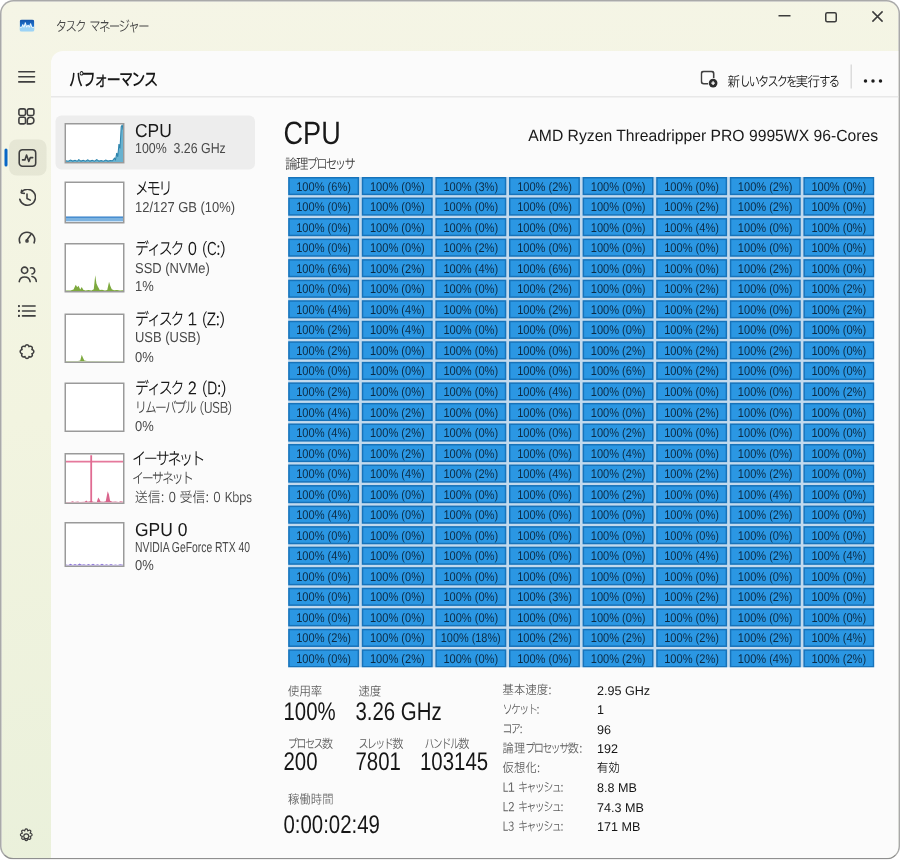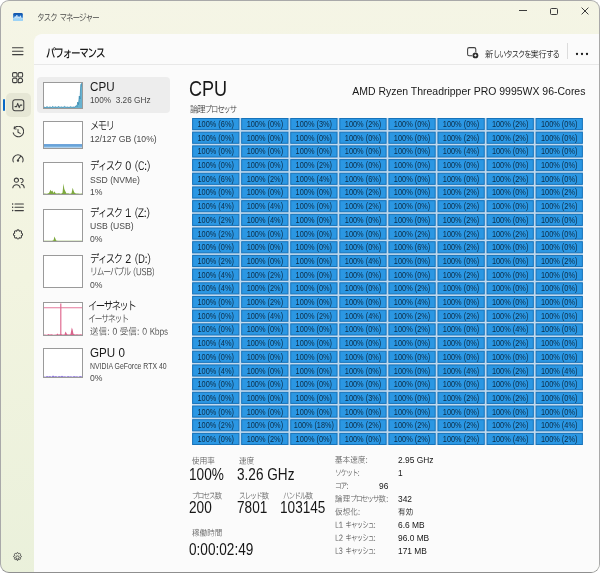--- a/index.html
+++ b/index.html
@@ -663,29 +663,29 @@
       </svg>
     </div>
 <div class="lat" style="left:397px;top:467.1px;font-size:8.4px;color:#161616">1</div>
 <div style="position:absolute;left:334px;top:479.9px;line-height:0;">
       <svg width="15" height="9.9" viewBox="0 0 15 9.9" style="overflow:visible">
         <g transform="translate(0,7.80)">
           <path d="M5.5 0.0H5.0V-0.7H0.9V-1.3H5.0V-5.2H1.0V-5.8H5.5Z M9.3 -3.3Q9.9 -3.6 10.4 -4.2Q10.8 -4.8 11.0 -5.4H6.4V-6.0H11.5V-5.4Q11.3 -4.6 10.8 -3.9Q10.3 -3.2 9.6 -2.8ZM6.7 -0.4Q7.4 -0.7 7.8 -1.1Q8.2 -1.5 8.3 -2.0Q8.5 -2.5 8.5 -3.3V-4.5H9.0V-3.3Q9.0 -2.4 8.8 -1.8Q8.6 -1.1 8.1 -0.7Q7.7 -0.2 7.0 0.2Z M12.0 -4.0V-4.1Q12.0 -4.3 12.1 -4.5Q12.2 -4.6 12.4 -4.6Q12.6 -4.6 12.7 -4.5Q12.9 -4.3 12.9 -4.1V-4.0Q12.9 -3.8 12.7 -3.7Q12.6 -3.5 12.4 -3.5Q12.2 -3.5 12.1 -3.7Q12.0 -3.8 12.0 -4.0ZM12.0 -0.4V-0.5Q12.0 -0.7 12.1 -0.8Q12.2 -1.0 12.4 -1.0Q12.6 -1.0 12.7 -0.8Q12.9 -0.7 12.9 -0.5V-0.4Q12.9 -0.2 12.7 -0.0Q12.6 0.1 12.4 0.1Q12.2 0.1 12.1 -0.0Q12.0 -0.2 12.0 -0.4Z" fill="#5d5d5d"></path>
         </g>
       </svg>
     </div>
-<div class="lat" style="left:378px;top:480.1px;font-size:8.4px;color:#161616">96</div>
+<div class="lat" style="left:397px;top:480.1px;font-size:8.4px;color:#161616">96</div>
 <div style="position:absolute;left:334px;top:492.9px;line-height:0;">
       <svg width="55" height="9.9" viewBox="0 0 55 9.9" style="overflow:visible">
         <g transform="translate(0,7.80)">
           <path d="M5.2 -6.9Q5.4 -6.4 5.9 -5.9Q6.4 -5.4 7.2 -4.8L7.0 -4.4Q6.1 -5.0 5.6 -5.5Q5.1 -6.0 4.9 -6.6H4.9Q4.7 -6.0 4.2 -5.5Q3.7 -4.9 2.9 -4.4L2.7 -4.8Q4.2 -5.8 4.7 -6.9ZM0.6 -6.7H2.6V-6.2H0.6ZM0.3 -5.5H2.8V-5.0H0.3ZM3.7 -4.4V-4.9H6.2V-4.4ZM0.6 -4.3H2.5V-3.9H0.6ZM3.0 0.6V-3.7H6.8V-0.0Q6.8 0.2 6.7 0.4Q6.6 0.5 6.4 0.5H6.0L5.9 -0.0H6.4V-1.6H5.7V0.5H5.3V-1.6H4.5V0.5H4.2V-1.6H3.4V0.6ZM4.2 -2.1V-3.2H3.4V-2.1ZM5.3 -2.1V-3.2H4.5V-2.1ZM6.4 -2.1V-3.2H5.7V-2.1ZM2.5 -2.8H0.6V-3.2H2.5ZM1.0 0.6H0.6V-2.1H2.6V0.2H1.0ZM2.2 -1.6H1.0V-0.3H2.2Z M12.7 -1.4V-0.1H14.8V0.3H10.3V-0.1H12.3V-1.4H10.5V-1.9H12.3V-3.0H10.6V-6.7H14.4V-3.0H12.7V-1.9H14.6V-1.4ZM9.4 -1.2Q9.8 -1.4 10.2 -1.6L10.3 -1.1Q9.3 -0.6 8.1 -0.2L7.9 -0.7Q8.3 -0.8 8.9 -1.0V-3.6H8.1V-4.0H8.9V-6.1H8.0V-6.6H10.3V-6.1H9.4V-4.0H10.1V-3.6H9.4ZM12.3 -5.1V-6.2H11.1V-5.1ZM12.7 -5.1H14.0V-6.2H12.7ZM12.3 -4.7H11.1V-3.5H12.3ZM12.7 -4.7V-3.5H14.0V-4.7Z M21.7 -6.0Q21.7 -5.6 21.5 -5.3Q21.3 -5.0 20.9 -5.0Q20.7 -5.0 20.6 -5.1Q20.5 -3.0 19.6 -1.7Q18.8 -0.4 17.2 0.2L17.0 -0.4Q18.0 -0.8 18.7 -1.4Q19.3 -2.1 19.7 -3.0Q20.0 -3.9 20.1 -5.2H16.0V-5.8H20.1Q20.1 -5.9 20.1 -6.0Q20.1 -6.5 20.3 -6.8Q20.5 -7.0 20.9 -7.0Q21.3 -7.0 21.5 -6.8Q21.7 -6.5 21.7 -6.0ZM21.4 -6.1Q21.4 -6.3 21.2 -6.5Q21.1 -6.6 20.9 -6.6Q20.7 -6.6 20.5 -6.5Q20.4 -6.3 20.4 -6.1V-6.0Q20.4 -5.7 20.5 -5.6Q20.7 -5.5 20.9 -5.5Q21.1 -5.5 21.2 -5.6Q21.4 -5.7 21.4 -6.0Z M22.4 0.0H21.9V-5.9H26.6V0.0H26.1V-0.7H22.4ZM22.4 -5.3V-1.3H26.1V-5.3Z M29.1 -1.5Q29.1 -1.0 29.3 -0.8Q29.4 -0.6 29.8 -0.6H32.2V0.0H29.9Q29.2 0.0 28.9 -0.3Q28.6 -0.7 28.6 -1.4V-3.9L27.1 -3.6L27.1 -4.2L28.6 -4.5V-6.5H29.1V-4.6L32.4 -5.2L32.5 -4.7Q32.3 -3.9 31.8 -3.2Q31.3 -2.5 30.6 -2.0L30.3 -2.5Q30.9 -2.9 31.3 -3.4Q31.7 -3.9 32.0 -4.6L29.1 -4.0Z M35.2 -2.8Q35.1 -3.7 34.7 -4.9L35.2 -5.1Q35.6 -3.7 35.7 -2.9ZM34.3 -0.1Q35.2 -0.6 35.8 -1.2Q36.4 -1.9 36.7 -2.7Q37.0 -3.6 37.1 -4.9L37.6 -4.8Q37.4 -3.5 37.1 -2.5Q36.8 -1.5 36.2 -0.8Q35.5 -0.0 34.6 0.5ZM33.8 -2.3Q33.5 -3.5 33.2 -4.6L33.6 -4.7Q34.0 -3.6 34.2 -2.5Z M44.0 -4.9V-4.3H42.7V-3.6Q42.7 -2.0 42.1 -1.1Q41.5 -0.2 40.3 0.2L40.1 -0.3Q40.9 -0.6 41.3 -1.0Q41.8 -1.4 42.0 -2.0Q42.3 -2.7 42.3 -3.6V-4.3H40.1V-2.3H39.6V-4.3H38.3V-4.9H39.6V-6.5H40.1V-4.9H42.3V-6.5H42.7V-4.9Z M50.7 0.1 50.4 0.6Q49.5 -0.2 48.9 -1.2Q48.2 -0.2 47.1 0.6L46.9 0.3L46.9 0.4Q46.4 0.1 45.8 -0.3Q45.2 0.3 44.1 0.7L43.9 0.2Q44.9 -0.1 45.4 -0.6Q44.9 -0.9 44.2 -1.2Q44.5 -1.7 44.7 -2.1H43.8V-2.5H44.9Q45.1 -3.0 45.3 -3.4L45.5 -3.3V-4.9H45.4Q45.4 -4.4 45.0 -4.1Q44.6 -3.7 44.0 -3.3L43.8 -3.7Q44.3 -4.0 44.7 -4.3Q45.1 -4.7 45.3 -5.0H43.8V-5.4H45.5V-6.9H45.9V-5.4H47.5V-5.0H45.9V-4.6H46.0L46.0 -4.7Q46.1 -4.8 46.2 -4.8Q46.2 -4.8 46.3 -4.7L47.0 -3.9Q47.4 -4.5 47.7 -5.3Q48.0 -6.1 48.1 -7.0L48.5 -6.9Q48.4 -6.2 48.3 -5.6H50.6V-5.1H50.1Q50.0 -3.2 49.2 -1.7Q49.7 -0.8 50.7 0.1ZM47.3 -6.6Q47.2 -6.3 47.0 -6.0Q46.8 -5.7 46.7 -5.5L46.3 -5.8Q46.5 -6.0 46.6 -6.3Q46.8 -6.6 46.9 -6.8ZM44.7 -5.6Q44.6 -5.8 44.5 -6.1Q44.3 -6.3 44.1 -6.5L44.5 -6.8Q44.6 -6.6 44.8 -6.3Q45.0 -6.0 45.1 -5.8ZM49.7 -5.1H48.2Q48.3 -4.3 48.4 -3.6Q48.6 -2.8 48.9 -2.2Q49.6 -3.4 49.7 -5.1ZM48.6 -1.7Q48.0 -2.9 47.8 -4.5Q47.5 -3.8 47.1 -3.3L46.9 -3.7L46.8 -3.5L46.0 -4.4Q45.9 -4.5 45.9 -4.4V-3.2H45.7Q45.5 -2.8 45.4 -2.5H47.5V-2.1H46.8Q46.6 -1.3 46.1 -0.7Q46.7 -0.3 47.1 -0.0Q48.1 -0.8 48.6 -1.7ZM45.2 -2.1Q45.0 -1.7 44.8 -1.4Q45.4 -1.1 45.7 -0.9Q46.1 -1.4 46.3 -2.1Z M51.8 -4.0V-4.1Q51.8 -4.3 51.9 -4.5Q52.0 -4.6 52.2 -4.6Q52.5 -4.6 52.6 -4.5Q52.7 -4.3 52.7 -4.1V-4.0Q52.7 -3.8 52.6 -3.7Q52.5 -3.5 52.2 -3.5Q52.0 -3.5 51.9 -3.7Q51.8 -3.8 51.8 -4.0ZM51.8 -0.4V-0.5Q51.8 -0.7 51.9 -0.8Q52.0 -1.0 52.2 -1.0Q52.5 -1.0 52.6 -0.8Q52.7 -0.7 52.7 -0.5V-0.4Q52.7 -0.2 52.6 -0.0Q52.5 0.1 52.2 0.1Q52.0 0.1 51.9 -0.0Q51.8 -0.2 51.8 -0.4Z" fill="#5d5d5d"></path>
         </g>
       </svg>
     </div>
-<div class="lat" style="left:397px;top:493.1px;font-size:8.4px;color:#161616">342</div>
+<div class="lat" style="left:397px;top:493.1px;font-size:8.4px;color:#161616">192</div>
 <div style="position:absolute;left:334px;top:505.9px;line-height:0;">
       <svg width="26" height="9.9" viewBox="0 0 26 9.9" style="overflow:visible">
         <g transform="translate(0,7.80)">
           <path d="M2.4 -6.9Q2.1 -5.7 1.7 -4.6V0.6H1.2V-3.8Q0.8 -3.2 0.5 -2.8L0.2 -3.3Q0.8 -4.0 1.3 -4.9Q1.7 -5.8 1.9 -7.0ZM7.2 0.2 6.9 0.6Q5.9 -0.1 5.2 -0.9Q4.3 -0.0 3.1 0.6L2.9 0.1Q4.0 -0.5 4.8 -1.3Q4.1 -2.3 3.6 -3.6L4.0 -3.8Q4.5 -2.6 5.2 -1.7Q6.0 -2.8 6.3 -4.2H3.2Q3.2 -2.5 3.1 -1.4Q2.9 -0.3 2.4 0.6L2.0 0.3Q2.4 -0.6 2.6 -1.6Q2.8 -2.7 2.8 -4.3V-6.6H7.1V-6.2H3.2V-4.7H6.9V-4.3Q6.5 -2.5 5.5 -1.3Q6.2 -0.5 7.2 0.2Z M10.0 -2.3H9.5V-5.0H9.5Q9.4 -3.8 8.2 -2.7L7.9 -3.0Q8.5 -3.7 8.9 -4.3Q9.3 -4.9 9.4 -5.5H8.1V-5.9H9.5V-7.0H10.0V-5.9H11.2V-5.5H10.0V-4.8H10.0L10.1 -4.9Q10.2 -5.0 10.2 -5.0Q10.3 -5.0 10.4 -4.9L11.4 -3.7L11.1 -3.3L10.1 -4.5Q10.0 -4.6 10.0 -4.6Q10.0 -4.6 10.0 -4.5ZM11.6 -6.7H14.5V-2.3H11.6ZM14.1 -5.4V-6.2H12.0V-5.4ZM14.1 -4.1V-5.0H12.0V-4.1ZM12.0 -3.7V-2.8H14.1V-3.7ZM11.1 -2.3Q11.8 -1.9 12.4 -1.2L12.1 -0.9Q11.5 -1.4 10.8 -2.0ZM12.8 0.1V-1.0L13.2 -0.8V0.0Q13.2 0.3 13.1 0.4Q13.0 0.5 12.7 0.5H10.7Q10.2 0.5 10.0 0.3Q9.8 0.2 9.8 -0.3V-2.0H10.3V-0.3Q10.3 -0.1 10.4 -0.0Q10.5 0.1 10.7 0.1ZM13.6 -1.9Q14.3 -0.9 14.8 0.0L14.4 0.3Q14.0 -0.6 13.2 -1.6ZM8.0 -0.0Q8.3 -0.4 8.6 -0.9Q8.8 -1.4 9.0 -1.8L9.4 -1.6Q9.0 -0.5 8.3 0.3Z M18.1 -6.8Q17.8 -5.7 17.4 -4.9V0.6H16.9V-4.1Q16.4 -3.4 15.8 -2.8L15.5 -3.3Q16.3 -4.1 16.8 -4.9Q17.3 -5.8 17.7 -7.0ZM21.8 -2.1 22.3 -2.0V-0.2Q22.3 0.1 22.1 0.3Q22.0 0.4 21.8 0.4H20.0Q19.4 0.4 19.2 0.2Q18.9 -0.1 18.9 -0.6V-6.9H19.4V-3.9Q20.2 -4.2 20.8 -4.7Q21.4 -5.2 21.9 -5.6L22.2 -5.2Q21.7 -4.7 21.0 -4.2Q20.2 -3.7 19.4 -3.3V-0.7Q19.4 -0.4 19.6 -0.3Q19.7 -0.1 20.0 -0.1H21.8Z M23.6 -4.0V-4.1Q23.6 -4.3 23.7 -4.5Q23.8 -4.6 24.0 -4.6Q24.2 -4.6 24.4 -4.5Q24.5 -4.3 24.5 -4.1V-4.0Q24.5 -3.8 24.4 -3.7Q24.2 -3.5 24.0 -3.5Q23.8 -3.5 23.7 -3.7Q23.6 -3.8 23.6 -4.0ZM23.6 -0.4V-0.5Q23.6 -0.7 23.7 -0.8Q23.8 -1.0 24.0 -1.0Q24.2 -1.0 24.4 -0.8Q24.5 -0.7 24.5 -0.5V-0.4Q24.5 -0.2 24.4 -0.0Q24.2 0.1 24.0 0.1Q23.8 0.1 23.7 -0.0Q23.6 -0.2 23.6 -0.4Z" fill="#5d5d5d"></path>
         </g>
       </svg>
     </div>
 <div style="position:absolute;left:397px;top:505.9px;line-height:0;">
       <svg width="17" height="9.9" viewBox="0 0 17 9.9" style="overflow:visible">
         <g transform="translate(0,7.80)">
@@ -693,29 +693,29 @@
         </g>
       </svg>
     </div>
 <div style="position:absolute;left:334px;top:518.9px;line-height:0;">
       <svg width="42" height="9.9" viewBox="0 0 42 9.9" style="overflow:visible">
         <g transform="translate(0,7.80)">
           <path d="M3.6 -0.6V0.0H0.7V-6.1H1.3V-0.6Z M7.8 -0.6V0.0H4.2V-0.6H5.7V-5.6H5.7L4.3 -4.1L4.0 -4.6L5.4 -6.1H6.4V-0.6Z M16.4 -3.0 16.4 -2.5 14.0 -2.1 14.2 0.2 13.7 0.3 13.5 -2.1 11.1 -1.8 11.1 -2.3 13.5 -2.7 13.4 -4.4 11.1 -4.1 11.1 -4.7 13.3 -5.0 13.2 -6.7 13.6 -6.8 13.8 -5.0 16.0 -5.3 16.0 -4.7 13.8 -4.4 14.0 -2.7Z M21.4 -4.5 21.5 -4.0Q21.4 -3.2 21.0 -2.6Q20.6 -1.9 20.1 -1.4L19.7 -1.8Q20.2 -2.3 20.6 -2.7Q20.9 -3.2 21.0 -3.8L18.9 -3.2L19.4 0.5L19.0 0.6L18.4 -3.1L17.0 -2.7L16.9 -3.3L18.3 -3.7L18.1 -5.2L18.5 -5.3L18.8 -3.8Z M24.6 -2.8Q24.5 -3.7 24.2 -4.9L24.6 -5.1Q25.0 -3.7 25.1 -2.9ZM23.7 -0.1Q24.7 -0.6 25.2 -1.2Q25.8 -1.9 26.1 -2.7Q26.4 -3.6 26.5 -4.9L27.0 -4.8Q26.9 -3.5 26.5 -2.5Q26.2 -1.5 25.6 -0.8Q25.0 -0.0 24.0 0.5ZM23.2 -2.3Q22.9 -3.5 22.6 -4.6L23.1 -4.7Q23.4 -3.6 23.6 -2.5Z M30.6 -4.9Q30.1 -5.2 29.6 -5.5Q29.1 -5.8 28.6 -6.0L28.8 -6.5Q29.2 -6.3 29.8 -6.0Q30.3 -5.8 30.8 -5.5ZM28.4 -0.6Q29.5 -0.8 30.4 -1.3Q31.2 -1.8 31.8 -2.7Q32.4 -3.6 32.9 -4.9L33.3 -4.6Q32.6 -2.5 31.4 -1.4Q30.3 -0.3 28.5 0.0ZM30.1 -2.8Q29.6 -3.1 29.0 -3.4Q28.5 -3.7 28.1 -3.8L28.2 -4.4Q28.7 -4.2 29.2 -3.9Q29.8 -3.7 30.2 -3.4Z M38.6 -0.7V-0.2H33.9V-0.7H37.0Q37.2 -2.3 37.2 -3.9H34.5V-4.5H37.7Q37.7 -2.6 37.5 -0.7Z M39.2 -4.0V-4.1Q39.2 -4.3 39.4 -4.5Q39.5 -4.6 39.7 -4.6Q39.9 -4.6 40.0 -4.5Q40.1 -4.3 40.1 -4.1V-4.0Q40.1 -3.8 40.0 -3.7Q39.9 -3.5 39.7 -3.5Q39.5 -3.5 39.4 -3.7Q39.2 -3.8 39.2 -4.0ZM39.2 -0.4V-0.5Q39.2 -0.7 39.4 -0.8Q39.5 -1.0 39.7 -1.0Q39.9 -1.0 40.0 -0.8Q40.1 -0.7 40.1 -0.5V-0.4Q40.1 -0.2 40.0 -0.0Q39.9 0.1 39.7 0.1Q39.5 0.1 39.4 -0.0Q39.2 -0.2 39.2 -0.4Z" fill="#5d5d5d"></path>
         </g>
       </svg>
     </div>
-<div class="lat" style="left:397px;top:519.1px;font-size:8.4px;color:#161616">6.6 MB</div>
+<div class="lat" style="left:397px;top:519.1px;font-size:8.4px;color:#161616">8.8 MB</div>
 <div style="position:absolute;left:334px;top:531.9px;line-height:0;">
       <svg width="42" height="9.9" viewBox="0 0 42 9.9" style="overflow:visible">
         <g transform="translate(0,7.80)">
           <path d="M3.6 -0.6V0.0H0.7V-6.1H1.3V-0.6Z M4.2 0.0V-0.7L5.9 -2.6Q6.8 -3.5 6.8 -4.3V-4.4Q6.8 -4.9 6.5 -5.3Q6.3 -5.6 5.8 -5.6Q4.9 -5.6 4.7 -4.5L4.1 -4.8Q4.3 -5.4 4.7 -5.8Q5.1 -6.2 5.8 -6.2Q6.3 -6.2 6.7 -6.0Q7.1 -5.7 7.3 -5.3Q7.5 -4.9 7.5 -4.4Q7.5 -3.8 7.2 -3.3Q6.9 -2.7 6.3 -2.1L4.8 -0.6H7.7V0.0Z M16.4 -3.0 16.4 -2.5 14.0 -2.1 14.2 0.2 13.7 0.3 13.5 -2.1 11.1 -1.8 11.1 -2.3 13.5 -2.7 13.4 -4.4 11.1 -4.1 11.1 -4.7 13.3 -5.0 13.2 -6.7 13.6 -6.8 13.8 -5.0 16.0 -5.3 16.0 -4.7 13.8 -4.4 14.0 -2.7Z M21.4 -4.5 21.5 -4.0Q21.4 -3.2 21.0 -2.6Q20.6 -1.9 20.1 -1.4L19.7 -1.8Q20.2 -2.3 20.6 -2.7Q20.9 -3.2 21.0 -3.8L18.9 -3.2L19.4 0.5L19.0 0.6L18.4 -3.1L17.0 -2.7L16.9 -3.3L18.3 -3.7L18.1 -5.2L18.5 -5.3L18.8 -3.8Z M24.6 -2.8Q24.5 -3.7 24.2 -4.9L24.6 -5.1Q25.0 -3.7 25.1 -2.9ZM23.7 -0.1Q24.7 -0.6 25.2 -1.2Q25.8 -1.9 26.1 -2.7Q26.4 -3.6 26.5 -4.9L27.0 -4.8Q26.9 -3.5 26.5 -2.5Q26.2 -1.5 25.6 -0.8Q25.0 -0.0 24.0 0.5ZM23.2 -2.3Q22.9 -3.5 22.6 -4.6L23.1 -4.7Q23.4 -3.6 23.6 -2.5Z M30.6 -4.9Q30.1 -5.2 29.6 -5.5Q29.1 -5.8 28.6 -6.0L28.8 -6.5Q29.2 -6.3 29.8 -6.0Q30.3 -5.8 30.8 -5.5ZM28.4 -0.6Q29.5 -0.8 30.4 -1.3Q31.2 -1.8 31.8 -2.7Q32.4 -3.6 32.9 -4.9L33.3 -4.6Q32.6 -2.5 31.4 -1.4Q30.3 -0.3 28.5 0.0ZM30.1 -2.8Q29.6 -3.1 29.0 -3.4Q28.5 -3.7 28.1 -3.8L28.2 -4.4Q28.7 -4.2 29.2 -3.9Q29.8 -3.7 30.2 -3.4Z M38.6 -0.7V-0.2H33.9V-0.7H37.0Q37.2 -2.3 37.2 -3.9H34.5V-4.5H37.7Q37.7 -2.6 37.5 -0.7Z M39.2 -4.0V-4.1Q39.2 -4.3 39.4 -4.5Q39.5 -4.6 39.7 -4.6Q39.9 -4.6 40.0 -4.5Q40.1 -4.3 40.1 -4.1V-4.0Q40.1 -3.8 40.0 -3.7Q39.9 -3.5 39.7 -3.5Q39.5 -3.5 39.4 -3.7Q39.2 -3.8 39.2 -4.0ZM39.2 -0.4V-0.5Q39.2 -0.7 39.4 -0.8Q39.5 -1.0 39.7 -1.0Q39.9 -1.0 40.0 -0.8Q40.1 -0.7 40.1 -0.5V-0.4Q40.1 -0.2 40.0 -0.0Q39.9 0.1 39.7 0.1Q39.5 0.1 39.4 -0.0Q39.2 -0.2 39.2 -0.4Z" fill="#5d5d5d"></path>
         </g>
       </svg>
     </div>
-<div class="lat" style="left:397px;top:532.1px;font-size:8.4px;color:#161616">96.0 MB</div>
+<div class="lat" style="left:397px;top:532.1px;font-size:8.4px;color:#161616">74.3 MB</div>
 <div style="position:absolute;left:334px;top:544.9px;line-height:0;">
       <svg width="42" height="9.9" viewBox="0 0 42 9.9" style="overflow:visible">
         <g transform="translate(0,7.80)">
           <path d="M3.6 -0.6V0.0H0.7V-6.1H1.3V-0.6Z M5.6 -3.5Q6.1 -3.5 6.4 -3.8Q6.7 -4.1 6.7 -4.5V-4.6Q6.7 -5.1 6.4 -5.3Q6.2 -5.6 5.7 -5.6Q5.3 -5.6 5.0 -5.4Q4.8 -5.2 4.6 -4.8L4.1 -5.2Q4.7 -6.2 5.7 -6.2Q6.2 -6.2 6.6 -6.0Q6.9 -5.8 7.1 -5.5Q7.3 -5.1 7.3 -4.7Q7.3 -4.1 7.1 -3.7Q6.8 -3.4 6.3 -3.2V-3.2Q6.8 -3.1 7.1 -2.7Q7.4 -2.3 7.4 -1.7Q7.4 -1.1 7.2 -0.7Q7.0 -0.3 6.6 -0.1Q6.2 0.1 5.6 0.1Q5.0 0.1 4.6 -0.2Q4.2 -0.4 3.9 -0.9L4.4 -1.3Q4.6 -0.9 4.9 -0.7Q5.2 -0.5 5.6 -0.5Q6.2 -0.5 6.5 -0.8Q6.8 -1.1 6.8 -1.7V-1.7Q6.8 -2.3 6.5 -2.6Q6.2 -2.9 5.6 -2.9H5.0V-3.5Z M16.4 -3.0 16.4 -2.5 14.0 -2.1 14.2 0.2 13.7 0.3 13.5 -2.1 11.1 -1.8 11.1 -2.3 13.5 -2.7 13.4 -4.4 11.1 -4.1 11.1 -4.7 13.3 -5.0 13.2 -6.7 13.6 -6.8 13.8 -5.0 16.0 -5.3 16.0 -4.7 13.8 -4.4 14.0 -2.7Z M21.4 -4.5 21.5 -4.0Q21.4 -3.2 21.0 -2.6Q20.6 -1.9 20.1 -1.4L19.7 -1.8Q20.2 -2.3 20.6 -2.7Q20.9 -3.2 21.0 -3.8L18.9 -3.2L19.4 0.5L19.0 0.6L18.4 -3.1L17.0 -2.7L16.9 -3.3L18.3 -3.7L18.1 -5.2L18.5 -5.3L18.8 -3.8Z M24.6 -2.8Q24.5 -3.7 24.2 -4.9L24.6 -5.1Q25.0 -3.7 25.1 -2.9ZM23.7 -0.1Q24.7 -0.6 25.2 -1.2Q25.8 -1.9 26.1 -2.7Q26.4 -3.6 26.5 -4.9L27.0 -4.8Q26.9 -3.5 26.5 -2.5Q26.2 -1.5 25.6 -0.8Q25.0 -0.0 24.0 0.5ZM23.2 -2.3Q22.9 -3.5 22.6 -4.6L23.1 -4.7Q23.4 -3.6 23.6 -2.5Z M30.6 -4.9Q30.1 -5.2 29.6 -5.5Q29.1 -5.8 28.6 -6.0L28.8 -6.5Q29.2 -6.3 29.8 -6.0Q30.3 -5.8 30.8 -5.5ZM28.4 -0.6Q29.5 -0.8 30.4 -1.3Q31.2 -1.8 31.8 -2.7Q32.4 -3.6 32.9 -4.9L33.3 -4.6Q32.6 -2.5 31.4 -1.4Q30.3 -0.3 28.5 0.0ZM30.1 -2.8Q29.6 -3.1 29.0 -3.4Q28.5 -3.7 28.1 -3.8L28.2 -4.4Q28.7 -4.2 29.2 -3.9Q29.8 -3.7 30.2 -3.4Z M38.6 -0.7V-0.2H33.9V-0.7H37.0Q37.2 -2.3 37.2 -3.9H34.5V-4.5H37.7Q37.7 -2.6 37.5 -0.7Z M39.2 -4.0V-4.1Q39.2 -4.3 39.4 -4.5Q39.5 -4.6 39.7 -4.6Q39.9 -4.6 40.0 -4.5Q40.1 -4.3 40.1 -4.1V-4.0Q40.1 -3.8 40.0 -3.7Q39.9 -3.5 39.7 -3.5Q39.5 -3.5 39.4 -3.7Q39.2 -3.8 39.2 -4.0ZM39.2 -0.4V-0.5Q39.2 -0.7 39.4 -0.8Q39.5 -1.0 39.7 -1.0Q39.9 -1.0 40.0 -0.8Q40.1 -0.7 40.1 -0.5V-0.4Q40.1 -0.2 40.0 -0.0Q39.9 0.1 39.7 0.1Q39.5 0.1 39.4 -0.0Q39.2 -0.2 39.2 -0.4Z" fill="#5d5d5d"></path>
         </g>
       </svg>
     </div>
 <div class="lat" style="left:397px;top:545.1px;font-size:8.4px;color:#161616">171 MB</div>
 </div>
 </body></html>

